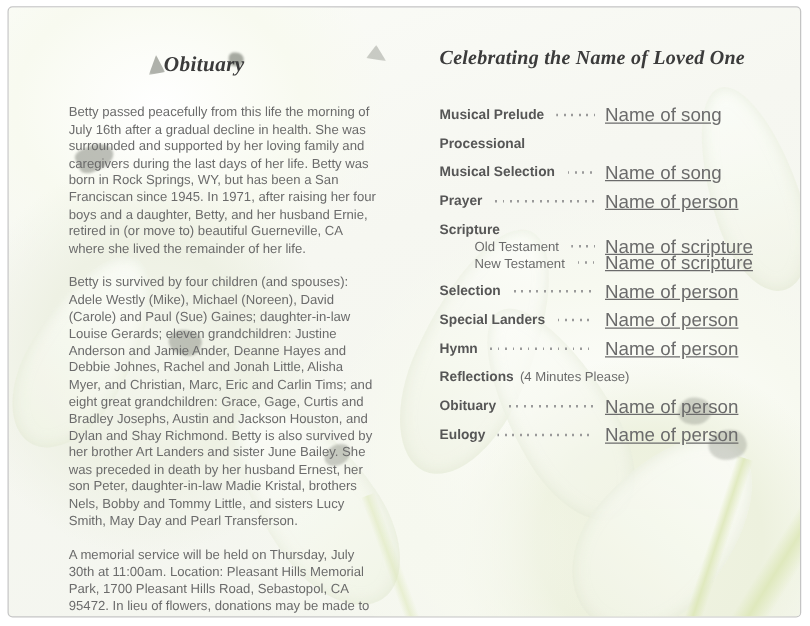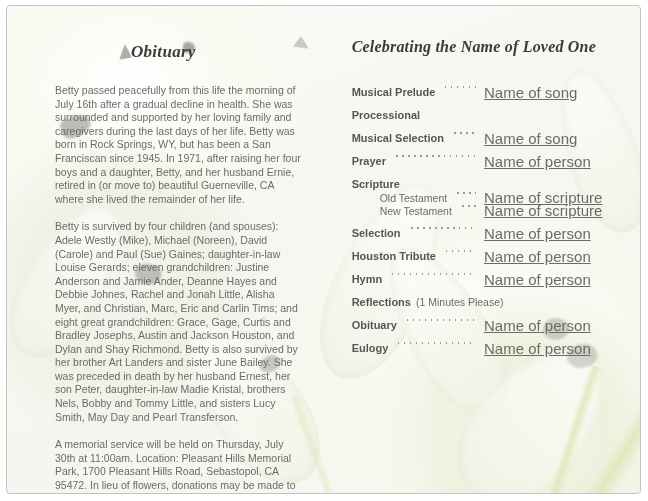--- a/index.html
+++ b/index.html
@@ -64,21 +64,21 @@
   .obit-p{
     font-size:10.5px;line-height:13.6px;color:#6b6b6b;margin:0 0 14px 0;
     text-align:left;
   }
 
   .svc-title{
     font-family:"Liberation Serif", serif;font-style:italic;font-weight:bold;
     font-size:16px;color:#3b3b3b;margin:2px 0 30px 0;
     letter-spacing:.2px;white-space:nowrap;
   }
-  .srow{display:flex;align-items:flex-start;margin-top:10px;line-height:13px;}
+  .srow{display:flex;align-items:center;margin-top:10px;line-height:13px;}
   .srow.first{margin-top:0;}
   .srow .lbl{font-weight:bold;font-size:11px;color:#565656;white-space:nowrap;}
   .srow .sfx{font-size:10.5px;color:#6b6b6b;margin-left:5px;white-space:nowrap;}
   .srow .leader{
     flex:1;height:2px;margin:0 8px 2px 10px;
     background:repeating-linear-gradient(90deg,#9a9a9a 0 1.5px,transparent 1.5px 6px);
   }
   .srow .val{width:112px;font-size:15px;color:#6b6b6b;white-space:nowrap;text-decoration:underline;}
   .srow.sub{margin-top:1px;line-height:12px;}
   .srow.sub .lbl{font-weight:normal;font-size:10.5px;color:#6b6b6b;padding-left:28px;}
@@ -158,32 +158,32 @@
             <span class="lbl">New Testament</span>
             <span class="leader"></span>
             <span class="val">Name of scripture</span>
           </div>
           <div class="srow">
             <span class="lbl">Selection</span>
             <span class="leader"></span>
             <span class="val">Name of person</span>
           </div>
           <div class="srow">
-            <span class="lbl">Houston Tribute</span>
+            <span class="lbl">Special Landers</span>
             <span class="leader"></span>
             <span class="val">Name of person</span>
           </div>
           <div class="srow">
             <span class="lbl">Hymn</span>
             <span class="leader"></span>
             <span class="val">Name of person</span>
           </div>
           <div class="srow">
             <span class="lbl">Reflections</span>
-            <span class="sfx">(1 Minutes Please)</span>
+            <span class="sfx">(4 Minutes Please)</span>
           </div>
           <div class="srow">
             <span class="lbl">Obituary</span>
             <span class="leader"></span>
             <span class="val">Name of person</span>
           </div>
           <div class="srow">
             <span class="lbl">Eulogy</span>
             <span class="leader"></span>
             <span class="val">Name of person</span>

